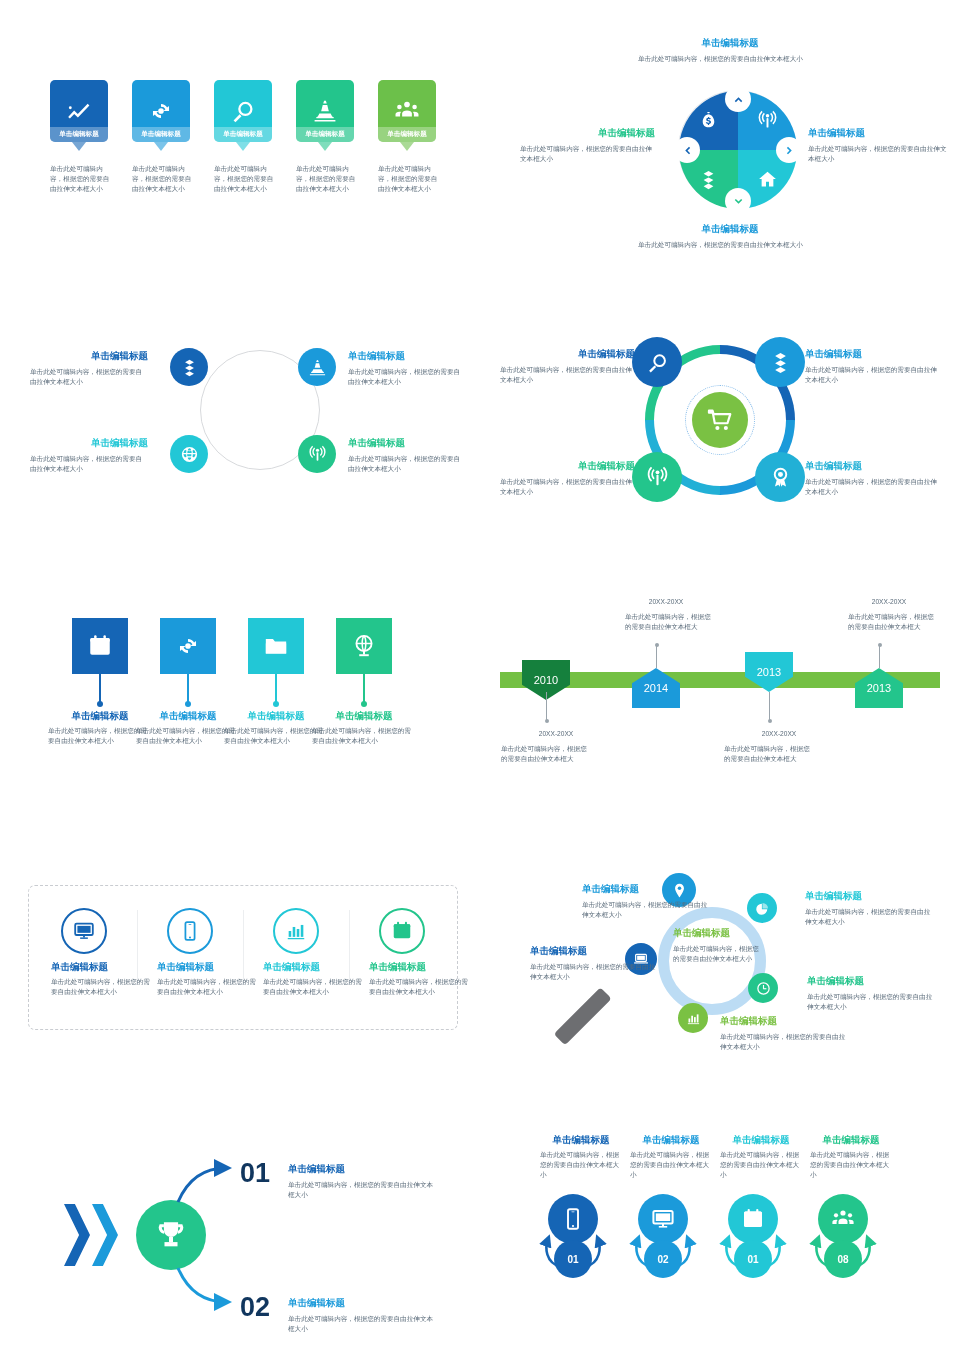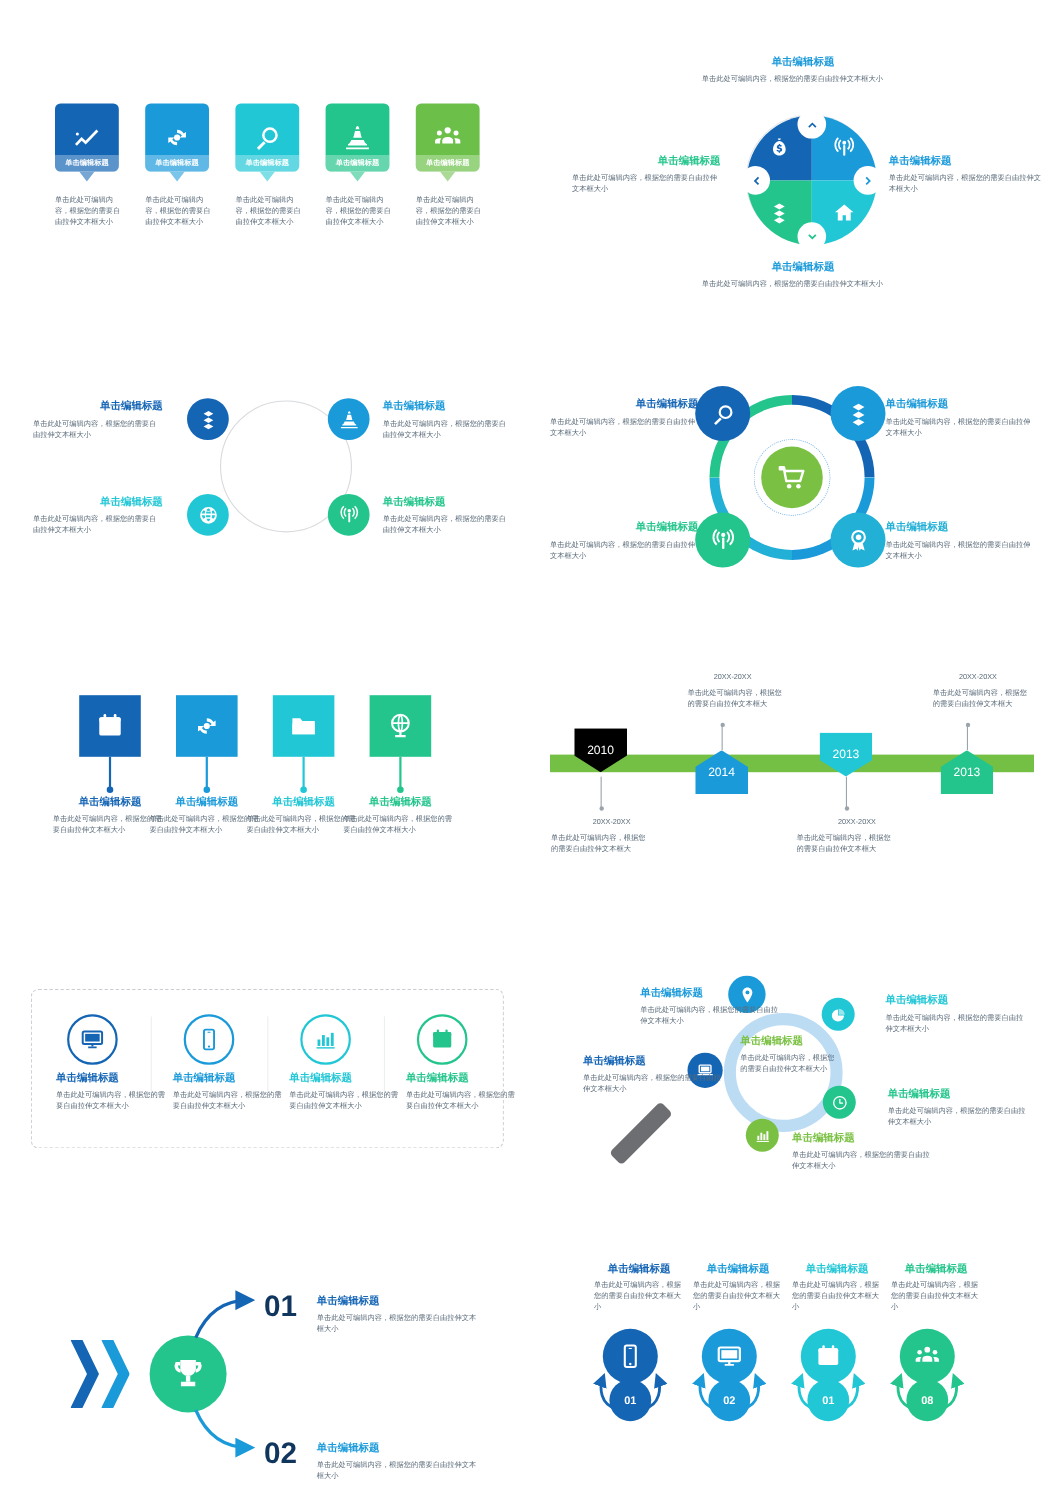--- a/index.html
+++ b/index.html
@@ -2,21 +2,21 @@
 <html><head>
 <meta charset="utf-8">
 <style>
   * { box-sizing: border-box; margin:0; padding:0; }
   html,body { width:960px; height:1352px; background:#ffffff; }
   body {
     font-family: "Liberation Sans", "DejaVu Sans", sans-serif;
     -webkit-font-smoothing: antialiased;
     position:relative; overflow:hidden;
   }
-  .sec { position:absolute;margin-top:14px; }
+  .sec { position:absolute; }
   .ttl { font-size:9.5px; font-weight:bold; line-height:1.35; }
   .bdy { font-size:6.6px; color:#5a6b7a; line-height:1.55; }
   .ctr { text-align:center; }
   .rgt { text-align:right; }
 
   
   #s1 { left:50px; top:80px; width:400px; height:140px; }
   .card { position:absolute; width:58px; }
   .card .box { width:58px; height:62px; border-radius:5px; position:relative;
                display:flex; align-items:center; justify-content:center; }
@@ -394,21 +394,21 @@
     <div class="stem" style="left: 323px; top: 74px; height: 28px; background: rgb(35, 197, 140);"></div>
     <div class="dot" style="left: 321px; top: 101px; background: rgb(35, 197, 140);"></div>
     <div class="ctr" style="position: absolute; left: 272px; top: 110px; width: 104px;">
       <div class="ttl" style="color: rgb(35, 197, 140);">单击编辑标题</div>
       <div class="bdy" style="margin-top: 3px; text-align: left;">单击此处可编辑内容，根据您的需要自由拉伸文本框大小</div>
     </div>
   </div>
 
 <div class="sec" id="s6">
   <div class="tbar"></div>
-<div class="pent down" style="left: 22px; top: 58px; background: #000000;">
+<div class="pent down" style="left: 22px; top: 70px; background: #15803d;">
       <span>2010</span>
     </div>
     <div class="tline" style="left: 46px; top: 102px; height: 28px;"></div>
     <div class="tdot" style="left: 44.5px; top: 129px;"></div>
     <div style="position: absolute; left: 1px; top: 140px; width: 150px;">
       <div class="tyear ctr" style="width: 110px;">20XX-20XX</div>
       <div class="bdy" style="margin-top: 7px; width: 90px; margin-left: 0px;">单击此处可编辑内容，根据您的需要自由拉伸文本框大</div>
     </div>
     <div class="pent up" style="left: 132px; top: 78px; background: rgb(27, 154, 218);">
       <span>2014</span>

